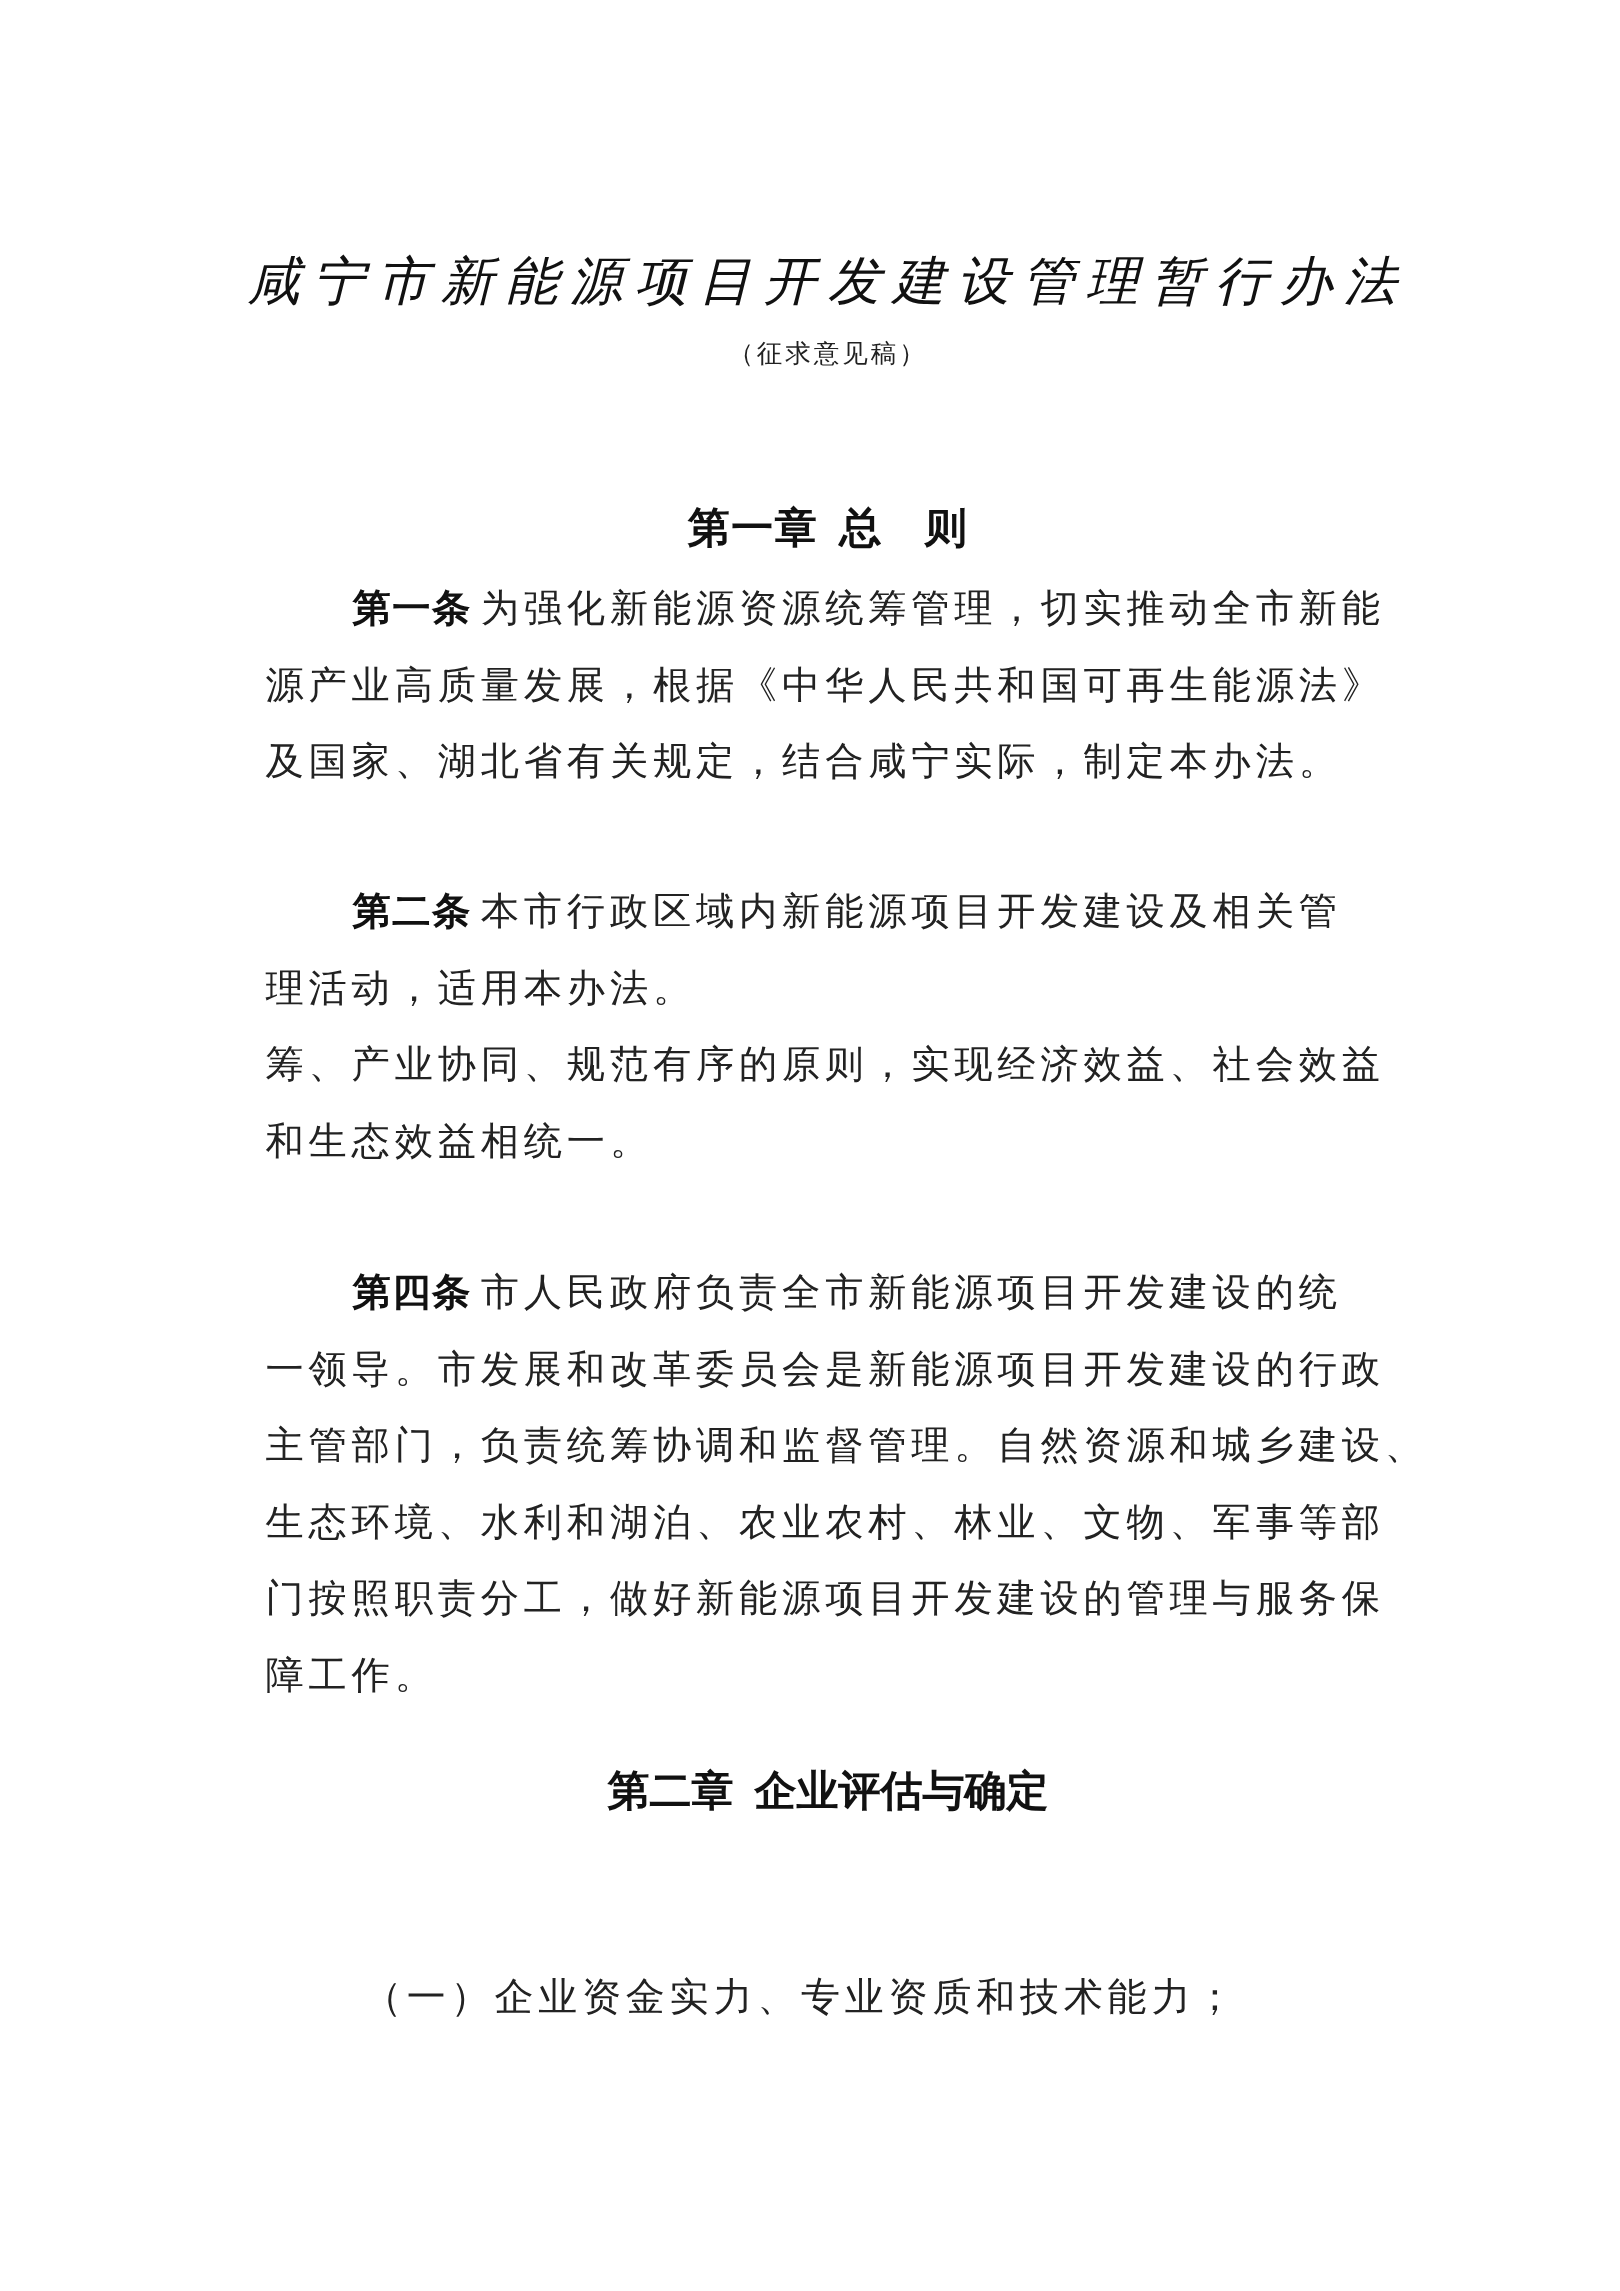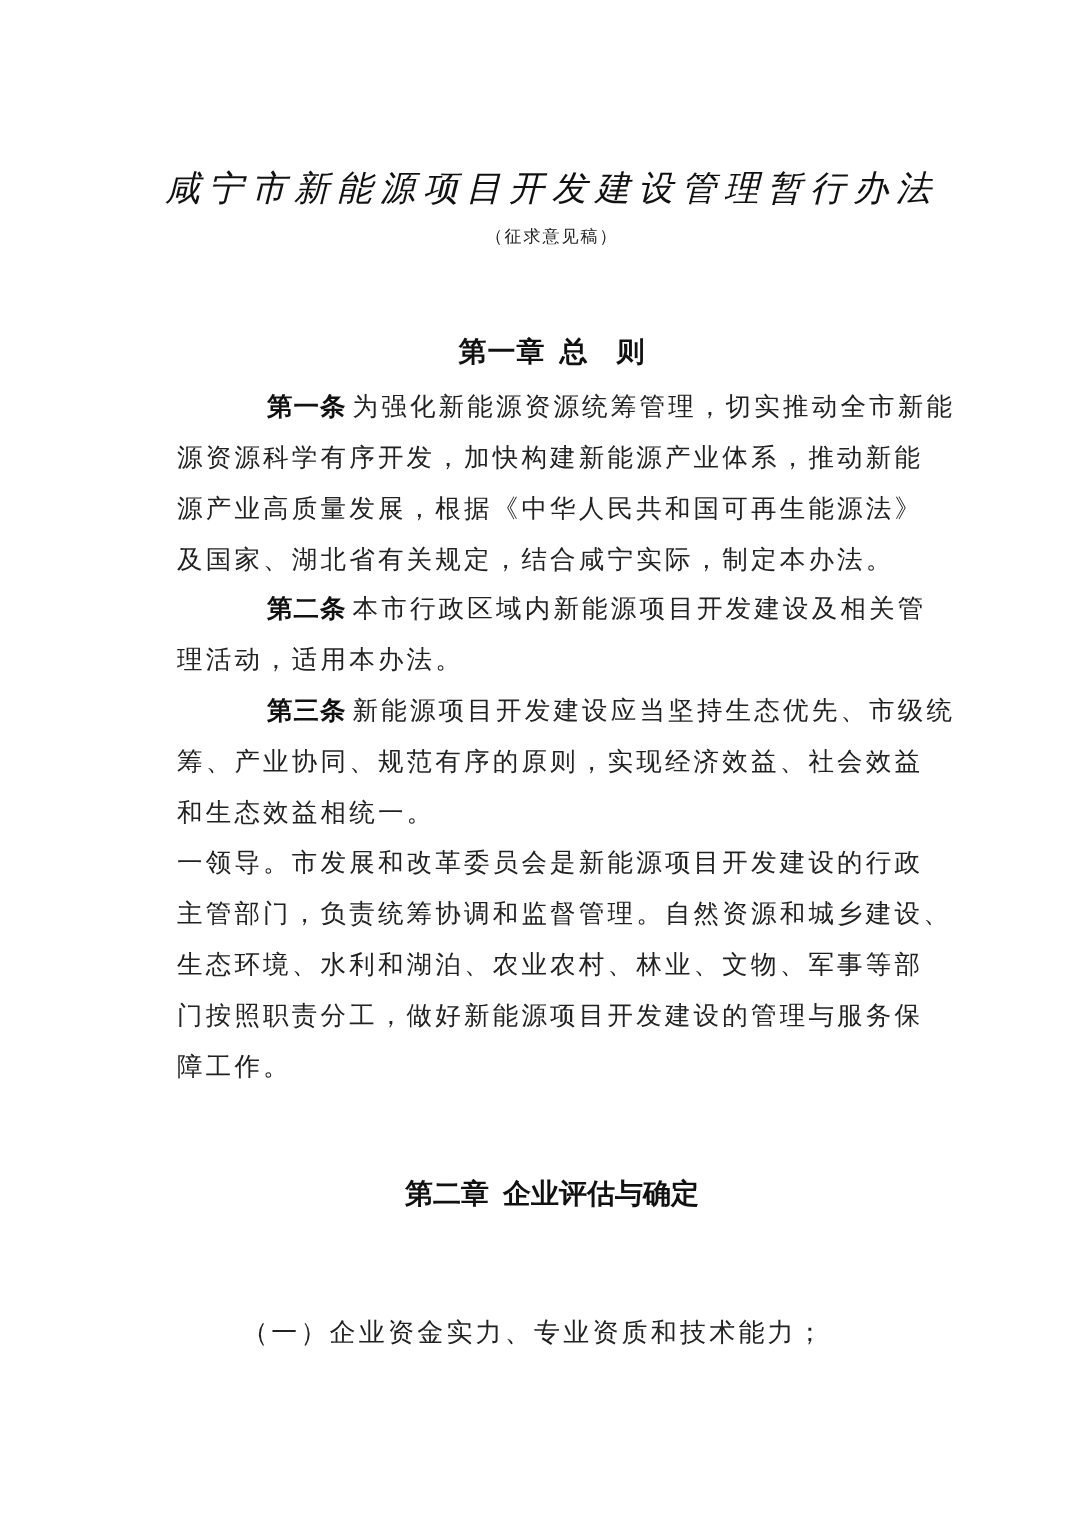--- a/index.html
+++ b/index.html
@@ -77,21 +77,20 @@
       white-space: nowrap;
       height: 51px;
     }
     .line.indent { padding-left: 58px; }
     .art-label {
       font-weight: bold;
       font-family: Liberation Sans, sans-serif;
       letter-spacing: 1px;
       margin-right: 6px;
       color: #111;
-      margin-left: 32px;
     }
     .a1 { top: 381px; }
     .a2 { top: 583px; }
     .a3 { top: 685px; }
     .a4 { top: 837px; }
     .a5 { top: 1205px; }
     .item1 {
       position: absolute;
       left: 230px;
       top: 1307px;
@@ -109,37 +108,36 @@
 
   <div class="doc-title">咸宁市新能源项目开发建设管理暂行办法</div>
   <div class="doc-subtitle">（征求意见稿）</div>
 
   <div class="chapter c1">
     <span>第一章</span><span class="sp-small"></span><span>总</span><span class="sp"></span><span>则</span>
   </div>
 
   <div class="article a1">
     <span class="line indent"><span class="art-label">第一条</span><span>为强化新能源资源统筹管理，切实推动全市新能</span></span>
-    <span class="line">源资源科学有序开发，加快构建新能源产业体系，推动新能</span>
     <span class="line">源产业高质量发展，根据《中华人民共和国可再生能源法》</span>
     <span class="line">及国家、湖北省有关规定，结合咸宁实际，制定本办法。</span>
   </div>
 
   <div class="article a2">
     <span class="line indent"><span class="art-label">第二条</span><span>本市行政区域内新能源项目开发建设及相关管</span></span>
     <span class="line">理活动，适用本办法。</span>
   </div>
 
   <div class="article a3">
-    <span class="line indent"><span class="art-label">第三条</span><span>新能源项目开发建设应当坚持生态优先、市级统</span></span>
     <span class="line">筹、产业协同、规范有序的原则，实现经济效益、社会效益</span>
     <span class="line">和生态效益相统一。</span>
   </div>
 
   <div class="article a4">
+    <span class="line indent"><span class="art-label">第四条</span><span>市人民政府负责全市新能源项目开发建设的统</span></span>
     <span class="line">一领导。市发展和改革委员会是新能源项目开发建设的行政</span>
     <span class="line">主管部门，负责统筹协调和监督管理。自然资源和城乡建设、</span>
     <span class="line">生态环境、水利和湖泊、农业农村、林业、文物、军事等部</span>
     <span class="line">门按照职责分工，做好新能源项目开发建设的管理与服务保</span>
     <span class="line">障工作。</span>
   </div>
 
   <div class="chapter c2">
     <span>第二章</span><span class="sp-small"></span><span>企业评估与确定</span>
   </div>

